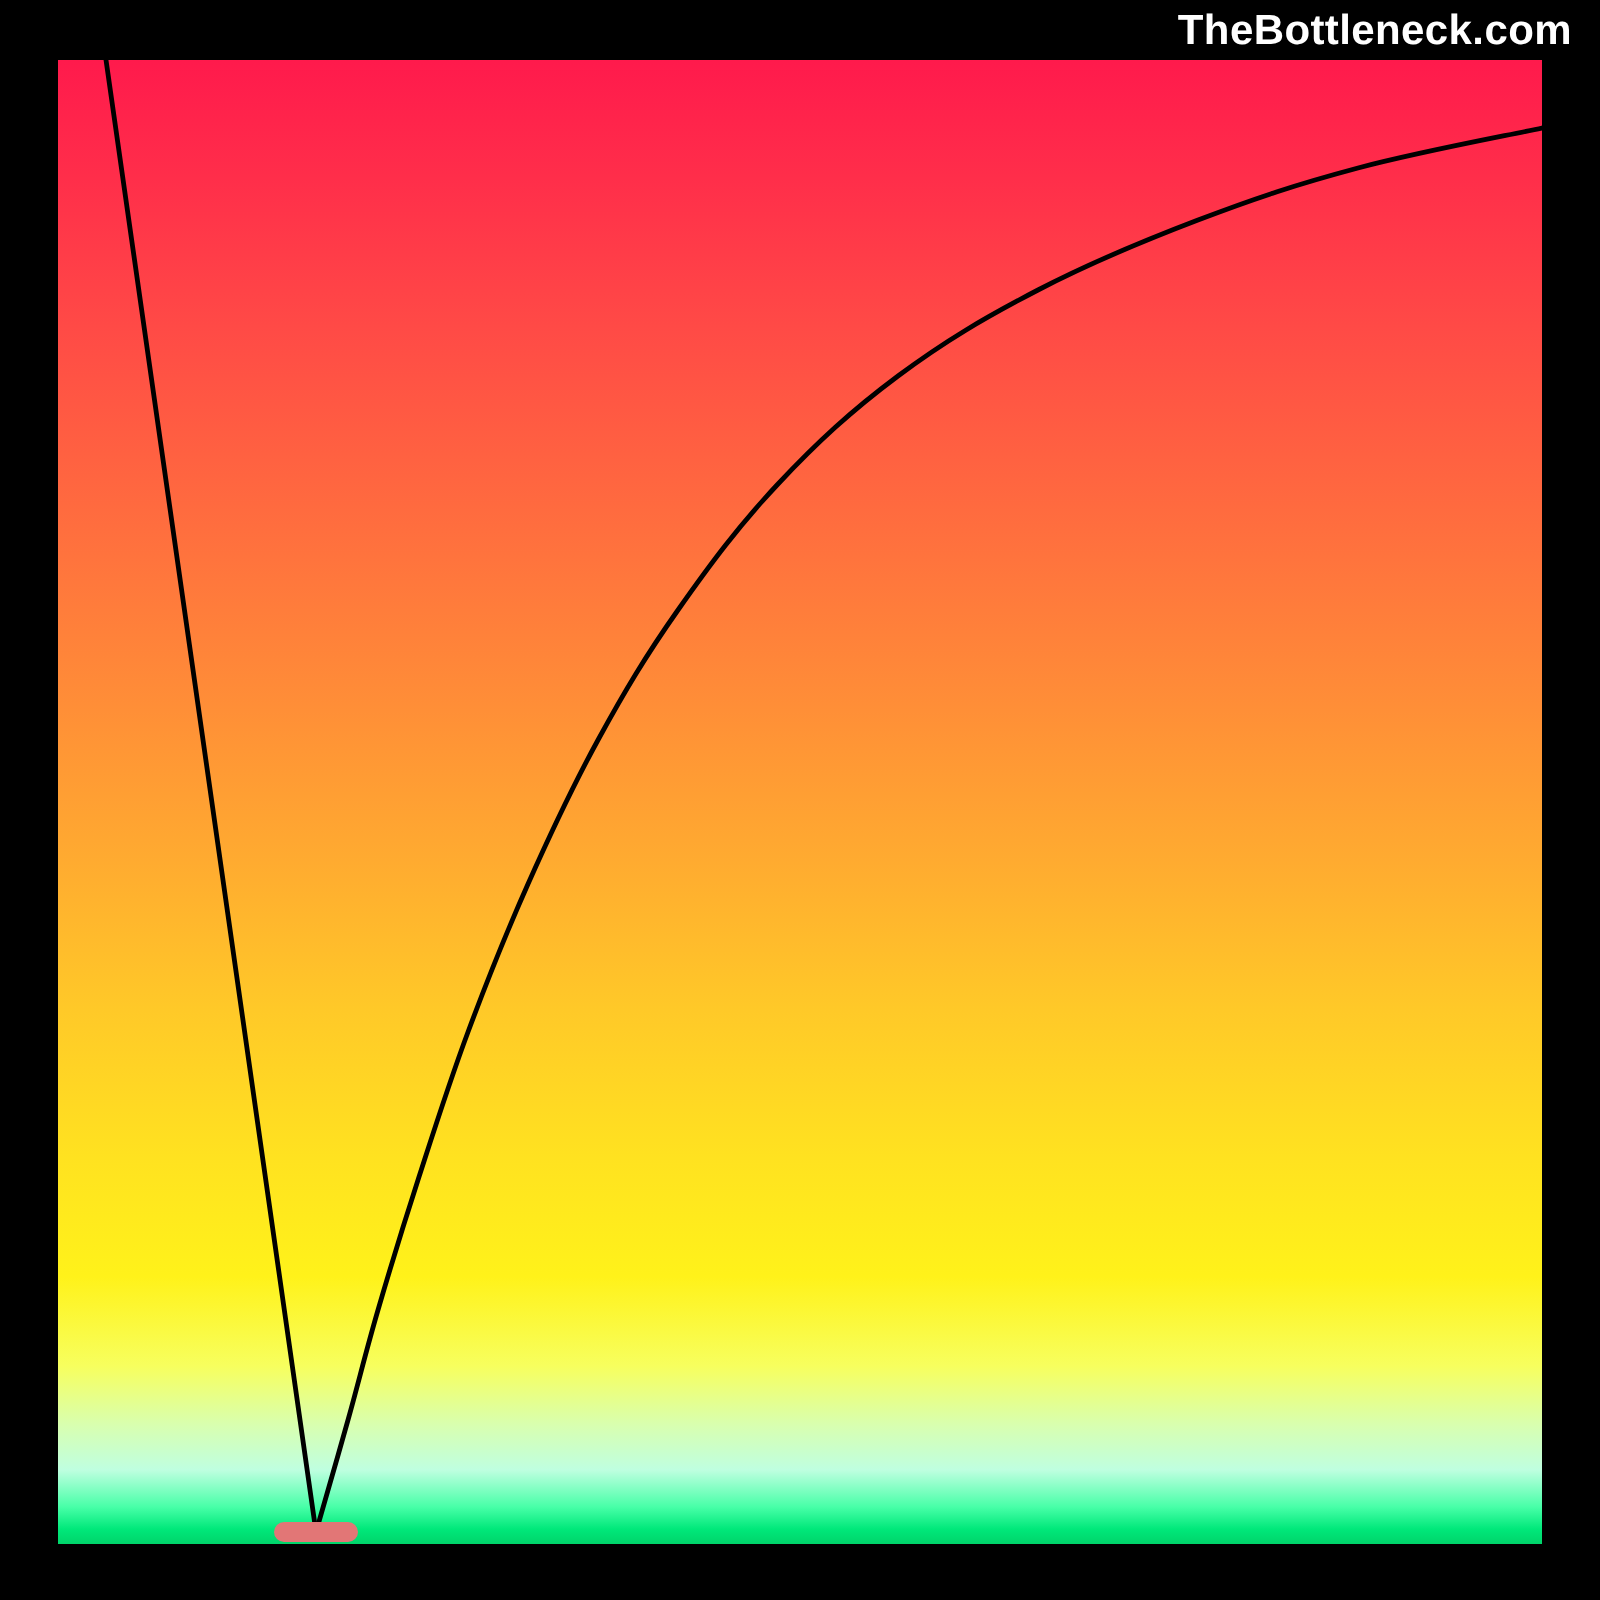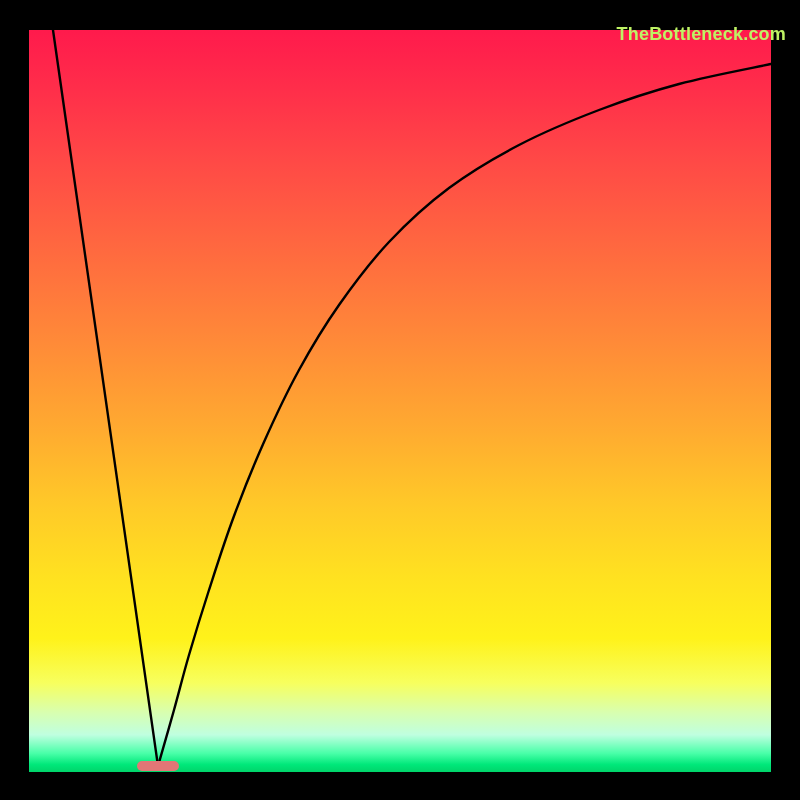--- a/index.html
+++ b/index.html
@@ -49,26 +49,26 @@
     );
   }
   svg.curves {
     position: absolute;
     inset: 0;
     width: 100%;
     height: 100%;
   }
   .watermark {
     position: absolute;
-    top: 24px;
+    top: 4px;
     right: 14px;
     font-family: Arial, Helvetica, sans-serif;
-    font-size: 18px;
+    font-size: 21px;
     font-weight: 600;
-    color: #bef264;
+    color: #ffffff;
     letter-spacing: 0.2px;
     user-select: none;
   }
 </style>
 </head>
 <body>
 
 <div class="frame">
   <div class="plot">
     <div class="gradient"></div>

